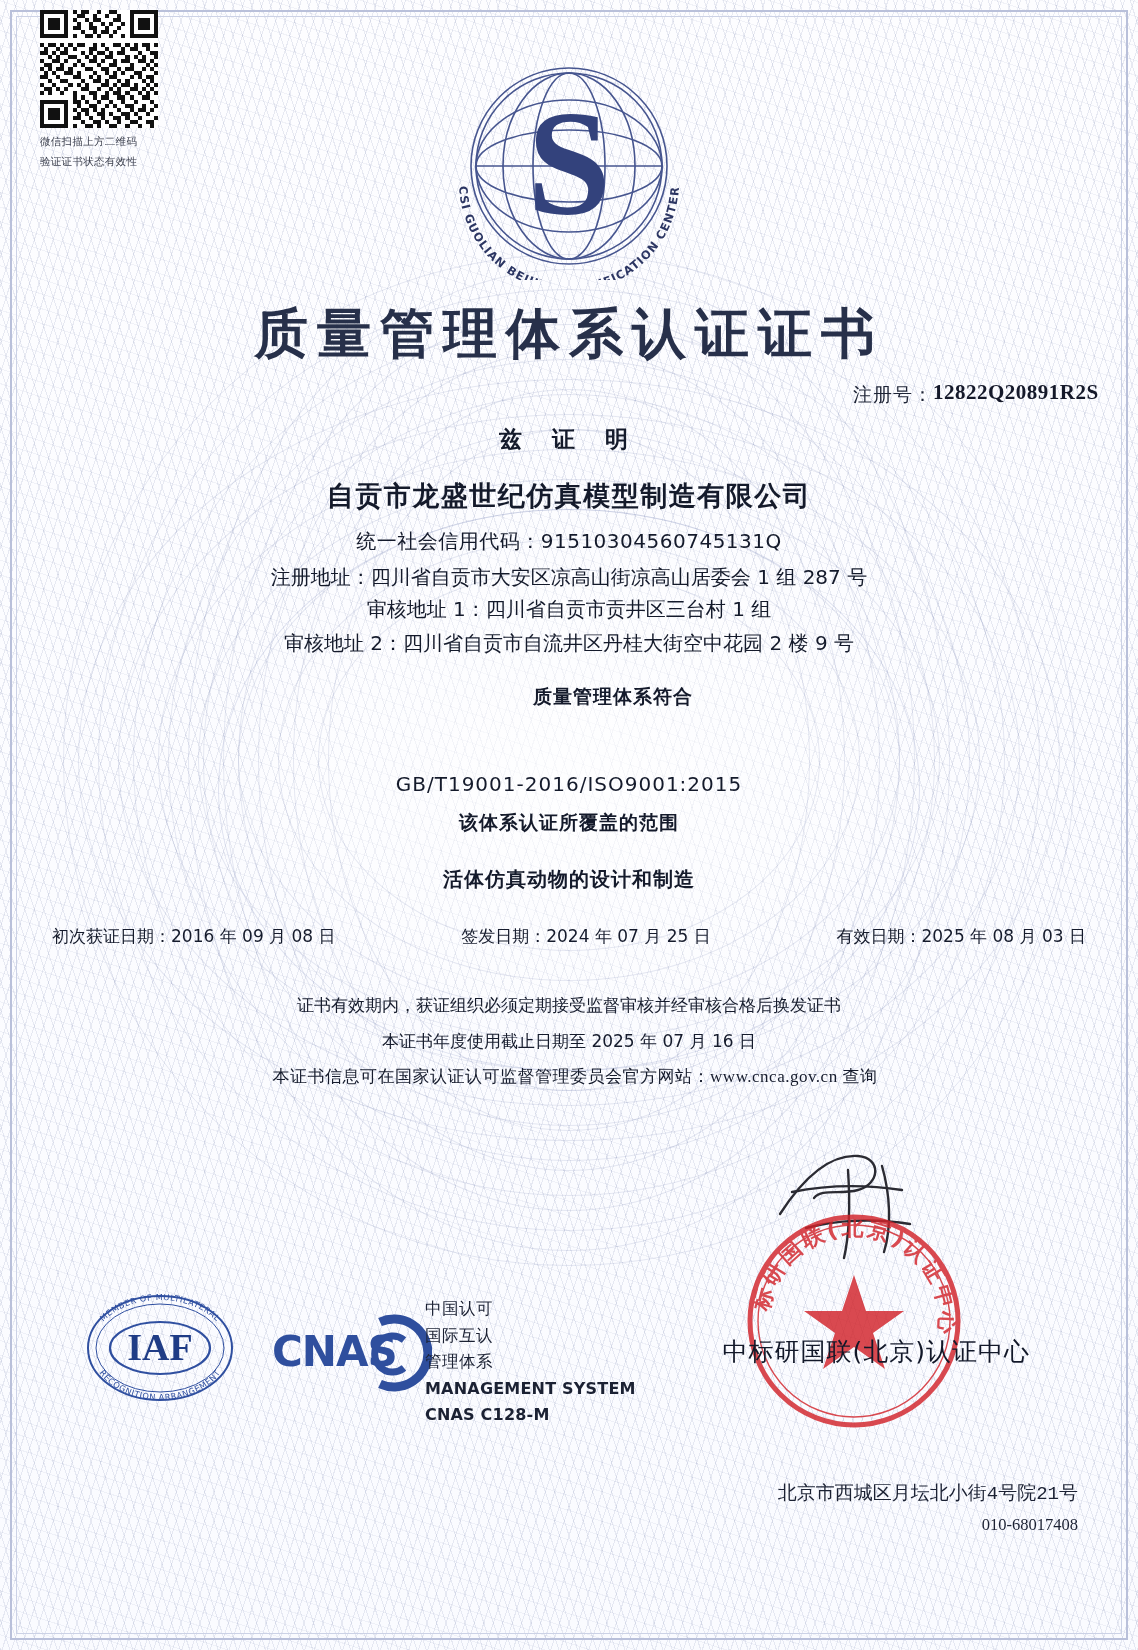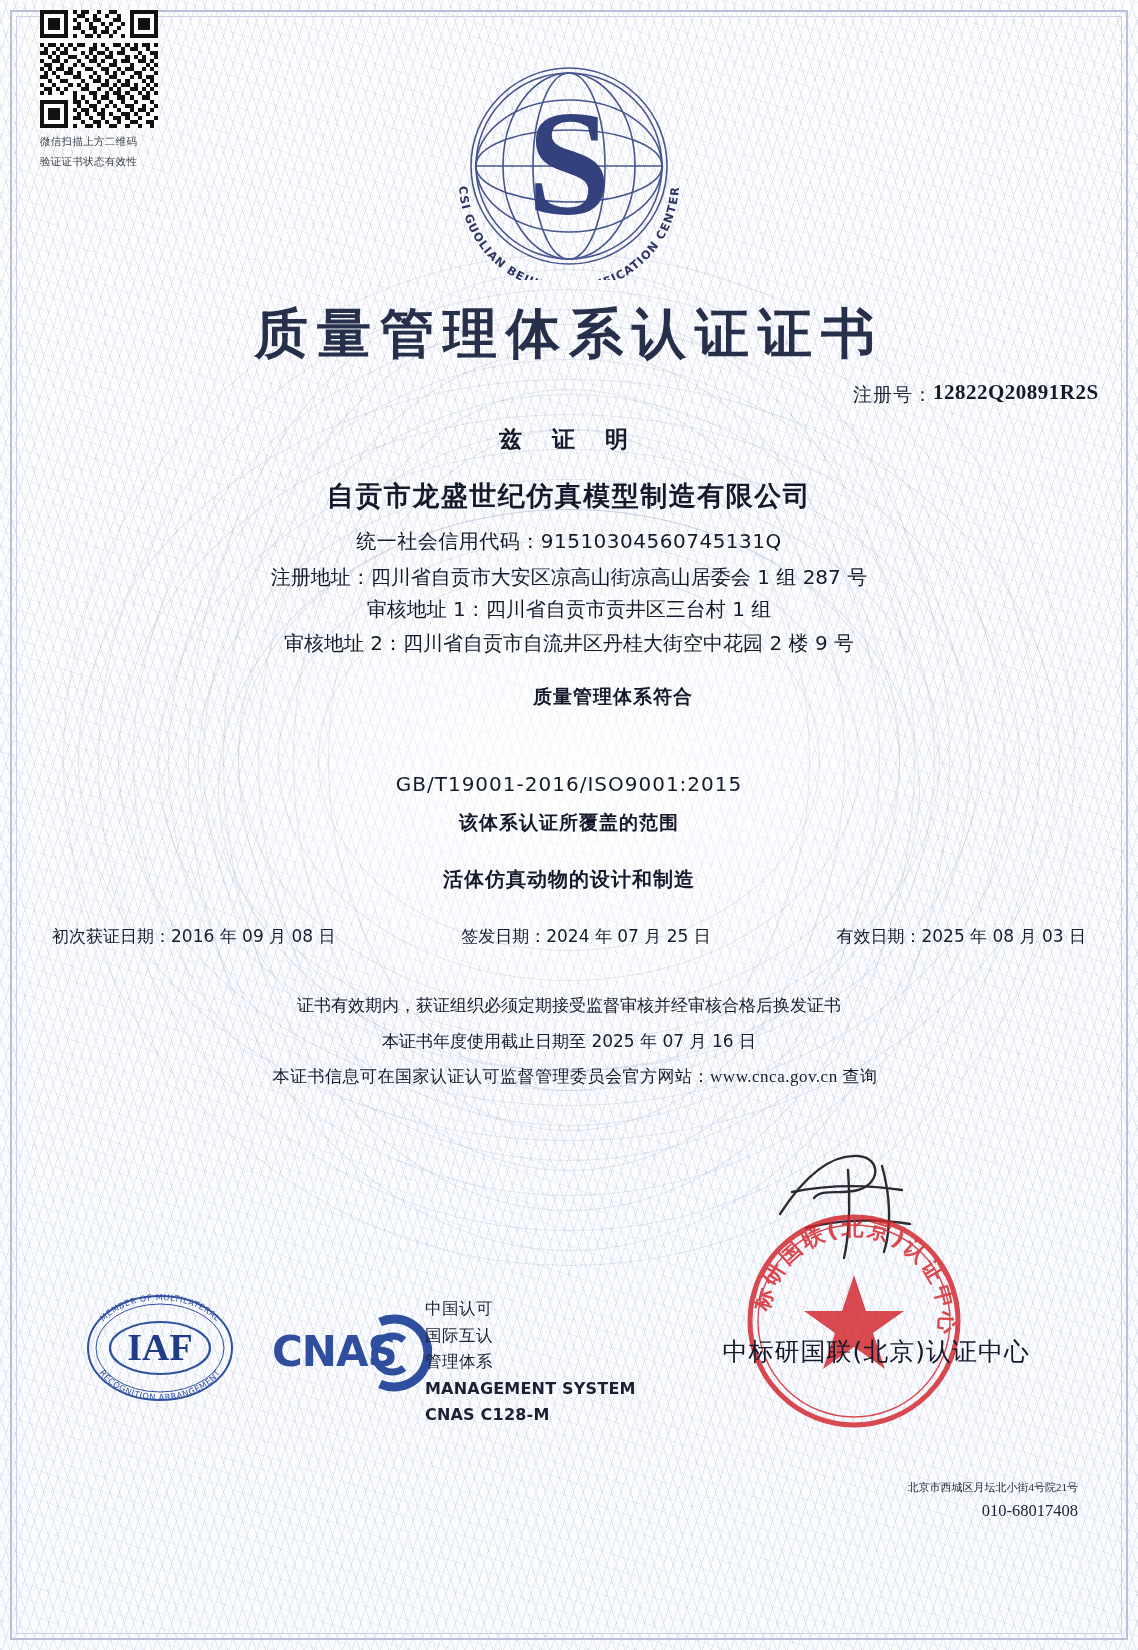--- a/index.html
+++ b/index.html
@@ -226,21 +226,21 @@
   .footer {
     position: absolute;
     right: 60px;
     top: 1478px;
     text-align: right;
     font-family: "Liberation Serif", serif;
     font-size: 16.5px;
     color: #1b2133;
     line-height: 1.75;
   }
-  .footer .cnf { font-family: Liberation Serif, serif; font-size: 11px; }
+  .footer .cnf { font-family: Liberation Mono, monospace; font-size: 19px; }
 
   .watermark-ring {
     position: absolute;
     left: 50%;
     top: 790px;
     transform: translate(-50%,-50%);
     width: 700px;
     height: 560px;
     border-radius: 50%;
     border: 1px solid rgba(140,150,195,0.25);

